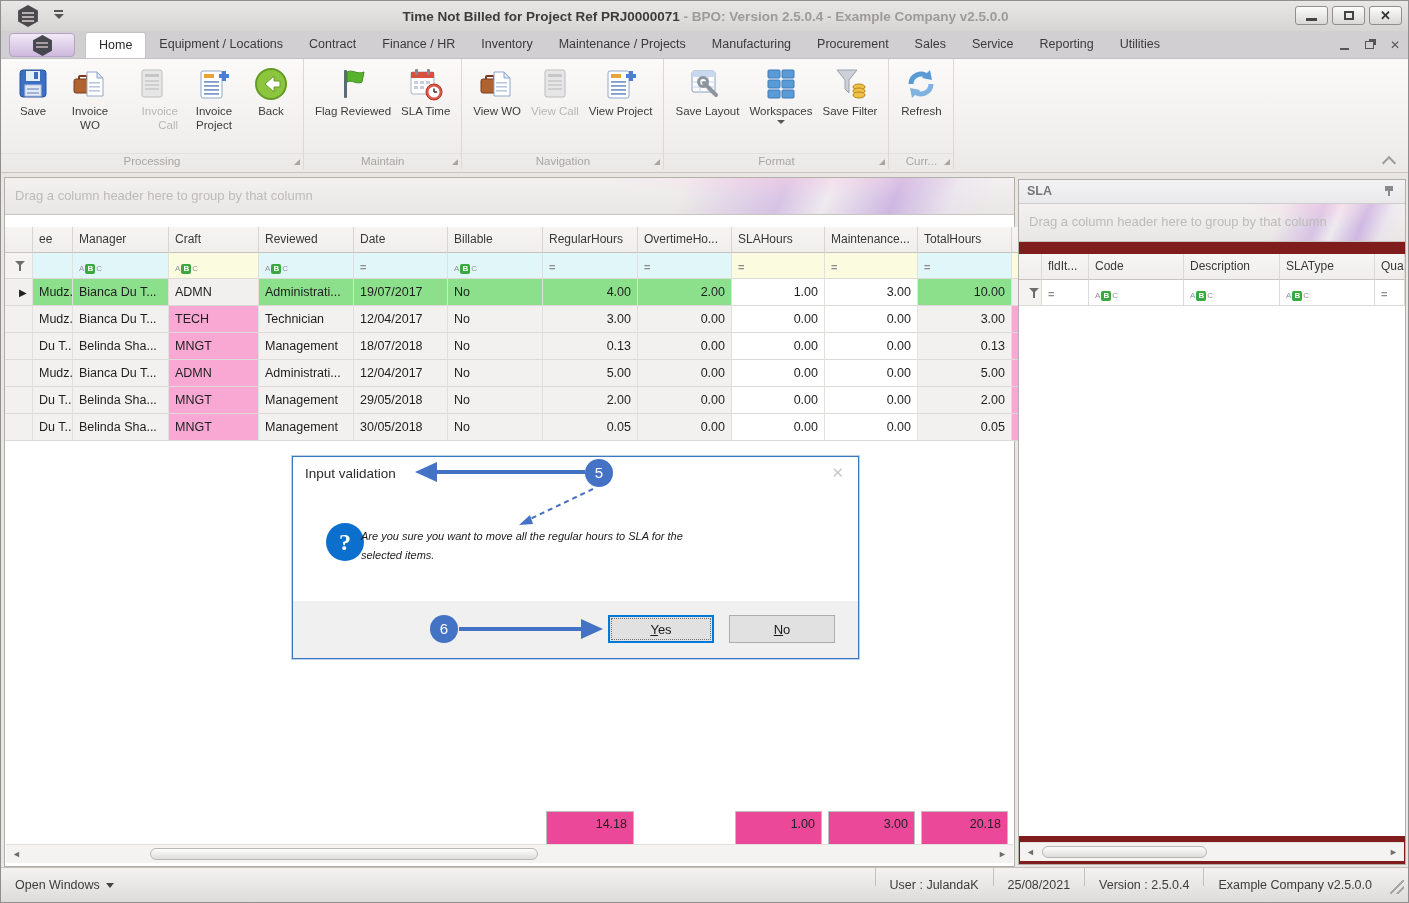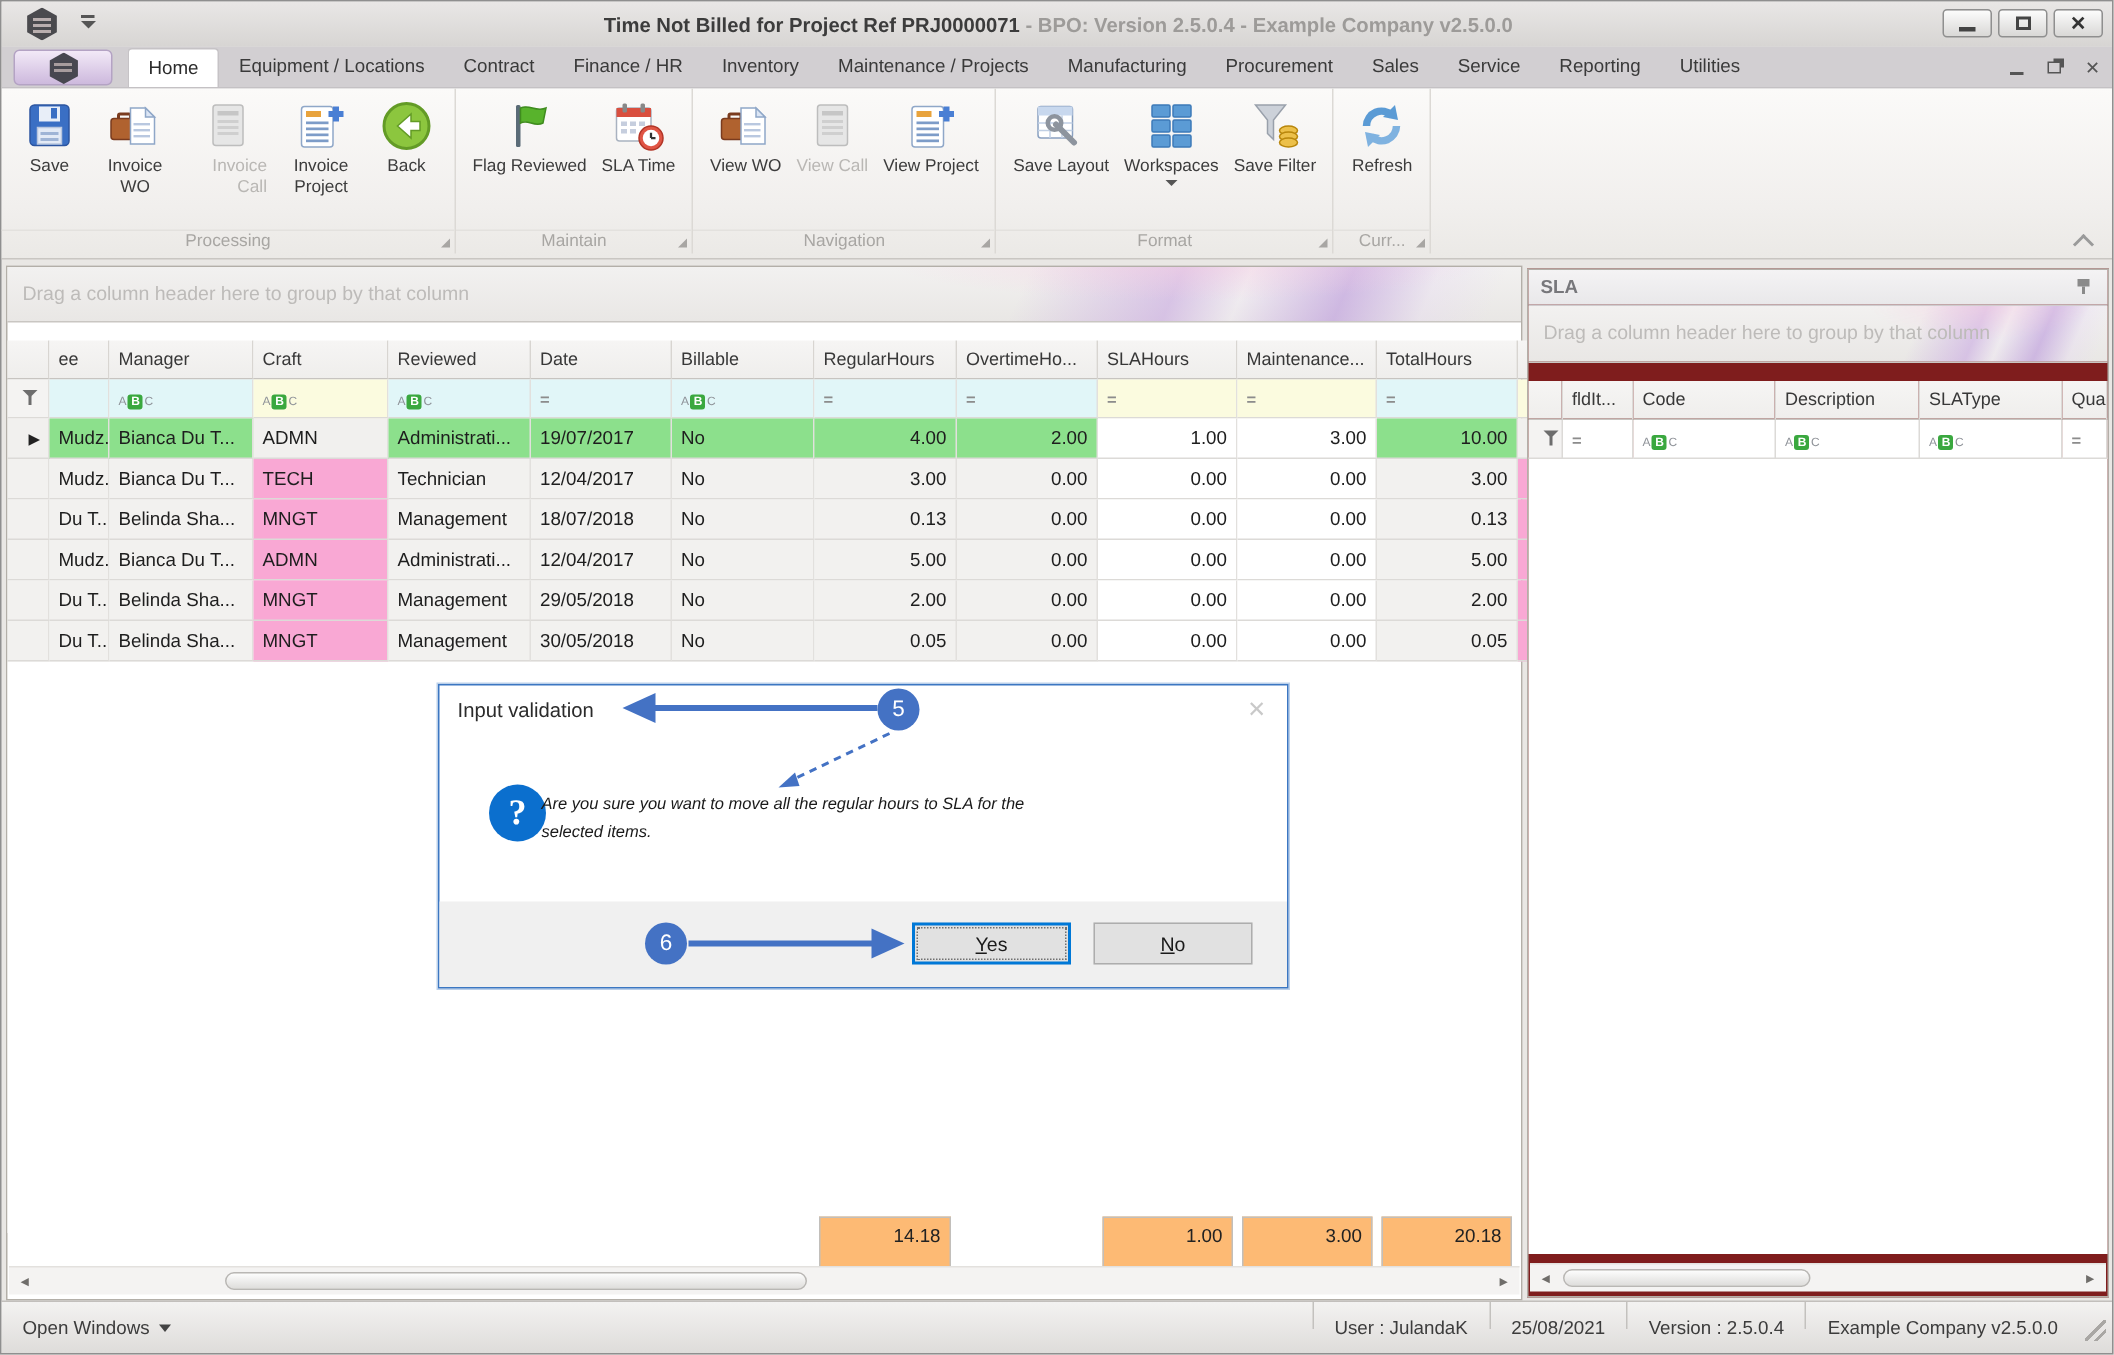--- a/index.html
+++ b/index.html
@@ -89,21 +89,21 @@
   .c-nb{width:93px}.c-tot{width:94px}.c-sliver{flex:1 1 auto;border-right:none;}
   .rowarrow{font-size:10px;color:#222;padding-left:8px;}
   .eq{font-size:11px;font-weight:bold;color:#8c8c8c;letter-spacing:-1px;}
   .fabc{font-size:8px;color:#8e9298;display:inline-flex;align-items:center;gap:1px;}
   .fabc b{display:inline-block;width:10px;height:10px;background:#3aa83f;color:#fff;text-align:center;
     line-height:10px;border-radius:2px;font-size:8px;}
   .funnel{display:inline-block;position:relative;width:11px;height:11px;margin-left:4px;}
   .funnel::before{content:"";position:absolute;left:0;top:1px;border-left:5px solid transparent;border-right:5px solid transparent;border-top:5px solid #6d6d6d;}
   .funnel::after{content:"";position:absolute;left:4px;top:5px;width:2px;height:6px;background:#6d6d6d;}
   .gridbody{background:#fff;height:381px;}
-  .sumbox{position:absolute;height:42px;border:1px solid #c2bfbb;background:#fdba74;font-size:12.5px;color:#222;
+  .sumbox{position:absolute;height:42px;border:1px solid #c2bfbb;background:#ec4899;font-size:12.5px;color:#222;
     text-align:right;padding:5px 6px 0 0;}
   .hscroll{position:absolute;left:1px;right:1px;bottom:3px;height:19px;background:#f4f3f2;border-top:1px solid #e3e1de;}
   .hscroll .thumb{position:absolute;top:3px;height:12px;border:1px solid #b9b7b4;border-radius:7px;background:linear-gradient(#fdfdfd,#dedddb);}
   .sarr{position:absolute;top:4px;font-size:9px;color:#6f6d6a;}
   
   .slapanel{position:absolute;left:1017px;top:178px;width:388px;height:686px;background:#7f1d1d;border:1px solid #b3afa8;}
   .slatitle{height:24px;background:linear-gradient(#f4f3f4,#e9e8ea);border-bottom:1px solid #cfccce;
     font-size:12.5px;font-weight:bold;color:#77777b;padding:4px 0 0 8px;position:relative;}
   .pin{position:absolute;right:10px;top:5px;width:12px;height:12px;}
   .pin::before{content:"";position:absolute;left:2px;top:1px;width:8px;height:5px;background:#8a8a8a;}

